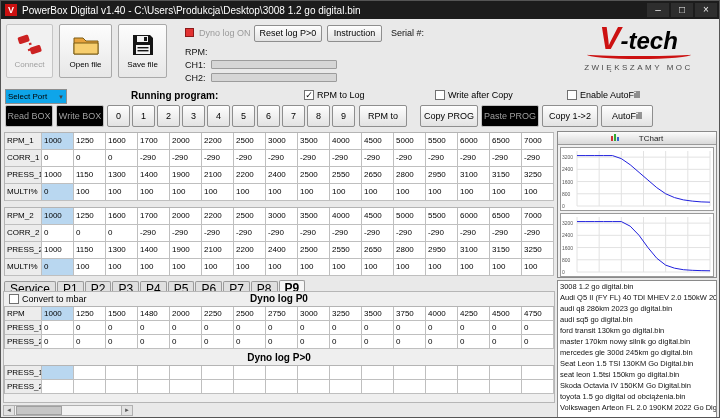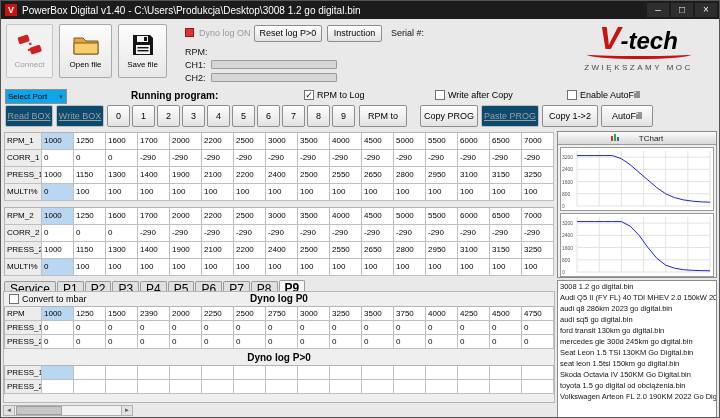--- a/index.html
+++ b/index.html
@@ -12,21 +12,21 @@
   .app-icon{width:12px;height:12px;background:#c11;color:#fff;font-size:9px;font-weight:bold;text-align:center;line-height:12px;margin-right:5px;flex:none;}
   .title-text{font-size:10px;white-space:nowrap;overflow:hidden;flex:1;}
   .win-controls{display:flex;gap:2px;}
   .wc{width:22px;height:14px;text-align:center;line-height:13px;font-size:10px;color:#eee;background:#2e2e2e;cursor:default;}
 
   
   .bigbtn{position:absolute;height:54px;border:1px solid #a9a9a9;border-radius:2px;background:linear-gradient(#fdfdfd,#e7e7e7);display:flex;flex-direction:column;align-items:center;justify-content:center;gap:2px;font-size:8px;}
   .bigbtn.disabled{color:#9f9f9f;background:#f1f1f1;border-color:#c5c5c5;}
   .btn{position:absolute;border:1px solid #8e8e8e;border-radius:2px;background:linear-gradient(#fefefe,#e2e2e2);font-size:9px;text-align:center;height:22px;line-height:20px;}
   .btn.sm{height:17px;line-height:15px;}
-  .btn.disabled{color:#9f9f9f;background:#0c4a6e;border-color:#c0c0c0;text-decoration:underline;}
+  .btn.disabled{color:#9f9f9f;background:#000000;border-color:#c0c0c0;}
   .btn.digit{position:static;display:inline-block;width:23px;margin-right:2px;vertical-align:top;}
   .lab{position:absolute;font-size:9px;color:#111;}
   .bar{position:absolute;width:126px;height:9px;background:#d6d6d6;border:1px solid #9c9c9c;border-radius:1px;}
   .led{position:absolute;width:9px;height:9px;background:#e23232;border:1px solid #8c1a1a;}
 
   
   .brand{position:absolute;left:560px;top:24px;width:155px;text-align:center;}
   .brand-name{display:block;font-style:italic;font-weight:bold;font-size:24px;line-height:26px;color:#000000;}
   .brand-name::first-letter{color:#c11;font-size:32px;}
   .brand-swoosh{width:104px;height:9px;margin:-4px auto 0;border-bottom:3px solid #c11;border-radius:0 0 100% 100%/0 0 9px 9px;}
@@ -332,21 +332,21 @@
     <span class="chk"></span>
     <span>Convert to mbar</span>
   </div>
   <div class="dyno-head" style="top:292px;">Dyno log  P0</div>
   <div class="dtable small" style="top:305px;">
       <div class="trow">
         <div class="tcell label">RPM</div>
         <div class="tcell hl">1000</div>
         <div class="tcell">1250</div>
         <div class="tcell">1500</div>
-        <div class="tcell">2390</div>
+        <div class="tcell">1480</div>
         <div class="tcell">2000</div>
         <div class="tcell">2250</div>
         <div class="tcell">2500</div>
         <div class="tcell">2750</div>
         <div class="tcell">3000</div>
         <div class="tcell">3250</div>
         <div class="tcell">3500</div>
         <div class="tcell">3750</div>
         <div class="tcell">4000</div>
         <div class="tcell">4250</div>
@@ -493,20 +493,21 @@
           <polyline points="16,7.583333333333336 24.866666666666667,7.583333333333336 33.733333333333334,7.583333333333336 42.6,7.583333333333336 51.46666666666667,7.583333333333336 60.33333333333333,7.583333333333336 69.2,12.166666666666664 78.06666666666666,21.333333333333336 86.93333333333334,33.55555555555556 95.8,44.25 104.66666666666666,51.125 113.53333333333333,54.18055555555556 122.4,55.708333333333336 131.26666666666665,56.31944444444444 140.13333333333333,56.625 149,56.77777777777778" fill="none" stroke="#2020dd" stroke-width="1"></polyline>
         </svg></div>
   </div>
 
   <div class="filelist">
       <div class="file-item">3008 1.2 go digital.bin</div>
       <div class="file-item">Audi Q5 II (FY FL) 40 TDI MHEV 2.0 150kW 204KM digital.bin</div>
       <div class="file-item">audi q8 286km 2023 go digital.bin</div>
       <div class="file-item">audi sq5 go digital.bin</div>
       <div class="file-item">ford transit 130km go digital.bin</div>
+      <div class="file-item">master 170km nowy silnik go digital.bin</div>
       <div class="file-item">mercedes gle 300d 245km go digital.bin</div>
       <div class="file-item">Seat Leon 1.5 TSI 130KM Go Digital.bin</div>
       <div class="file-item">seat leon 1.5tsi 150km go digital.bin</div>
       <div class="file-item">Skoda Octavia IV 150KM Go Digital.bin</div>
       <div class="file-item">toyota 1.5 go digital od obciążenia.bin</div>
       <div class="file-item">Volkswagen Arteon FL 2.0 190KM 2022 Go Digital Aut</div>
     </div>
 
 </div>
 

